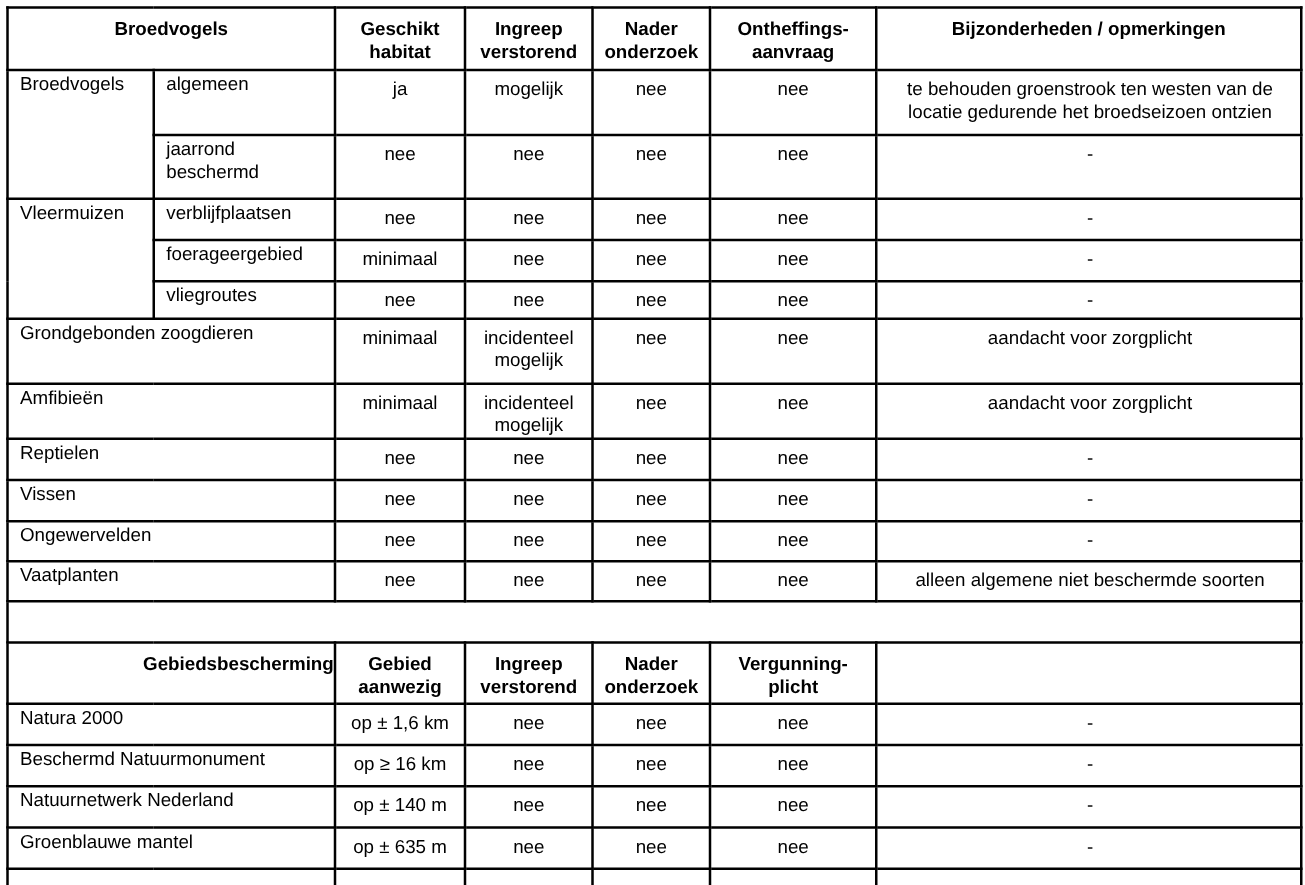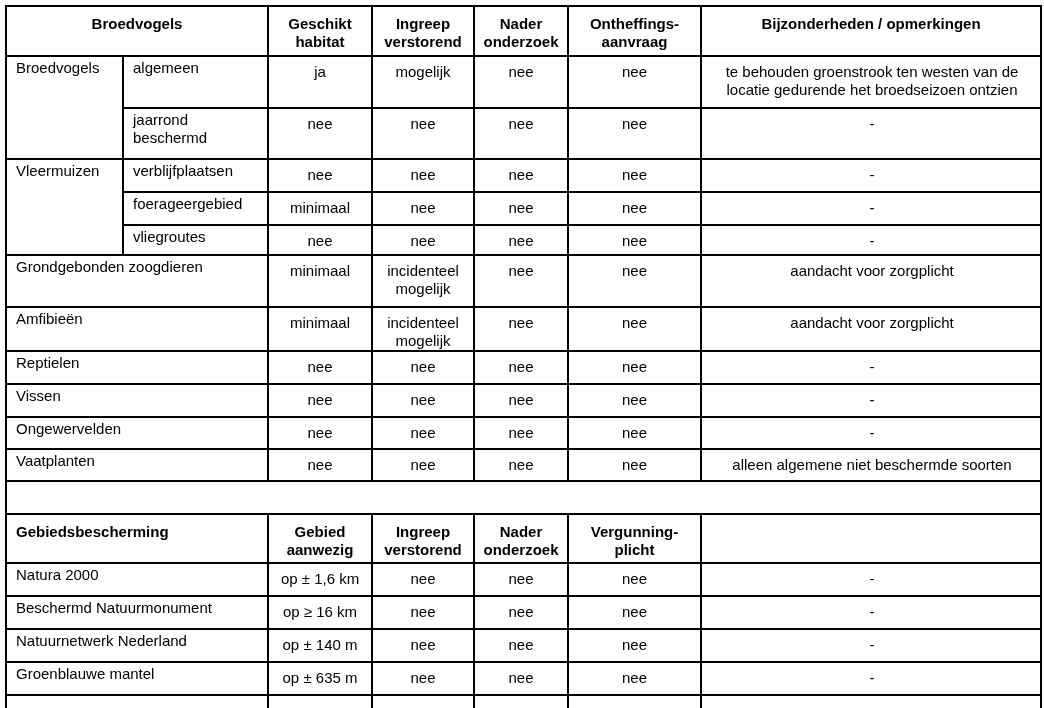--- a/index.html
+++ b/index.html
@@ -28,21 +28,21 @@
     padding: 0;
     overflow: hidden;
     box-sizing: border-box;
   }
   .tbl th {
     font-weight: bold;
     text-align: center;
     padding-top: 8px;
   }
   .tbl th.left {
-    text-align: left;
+    text-align: right;
     padding-left: 9px;
   }
   .tbl td.lbl {
     text-align: left;
     padding: 2px 6px 0 9px;
   }
   .tbl td.val {
     text-align: center;
     padding-top: 6px;
     margin-top: 32px;

